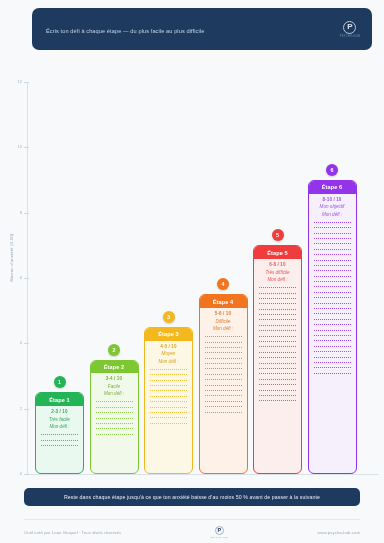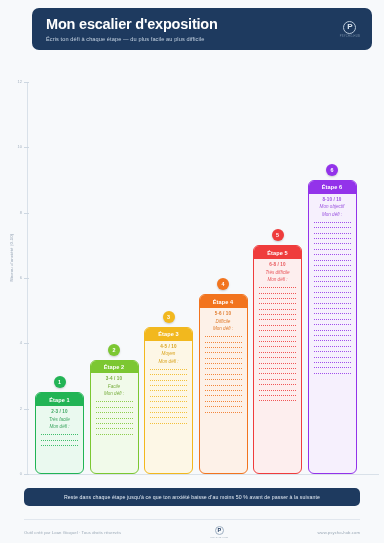--- a/index.html
+++ b/index.html
@@ -126,21 +126,20 @@
   }
   .footer-brand-name { font-size: 2.3px; color: #9aa8b6; letter-spacing: 0.2px; }
 </style>
 </head>
 <body>
 
 <div class="page">
 
   <div class="header">
     <div class="header-text">
-      <div class="header-title">Mon escalier d'exposition</div>
       <div class="header-sub">Écris ton défi à chaque étape — du plus facile au plus difficile</div>
     </div>
     <div class="brand">
       <div class="brand-mark">P</div>
       <div class="brand-name">PSYCHO-HUB</div>
     </div>
   </div>
 
   <div class="chart">
     <div class="y-axis-label">Niveau d'anxiété (0-10)</div>

